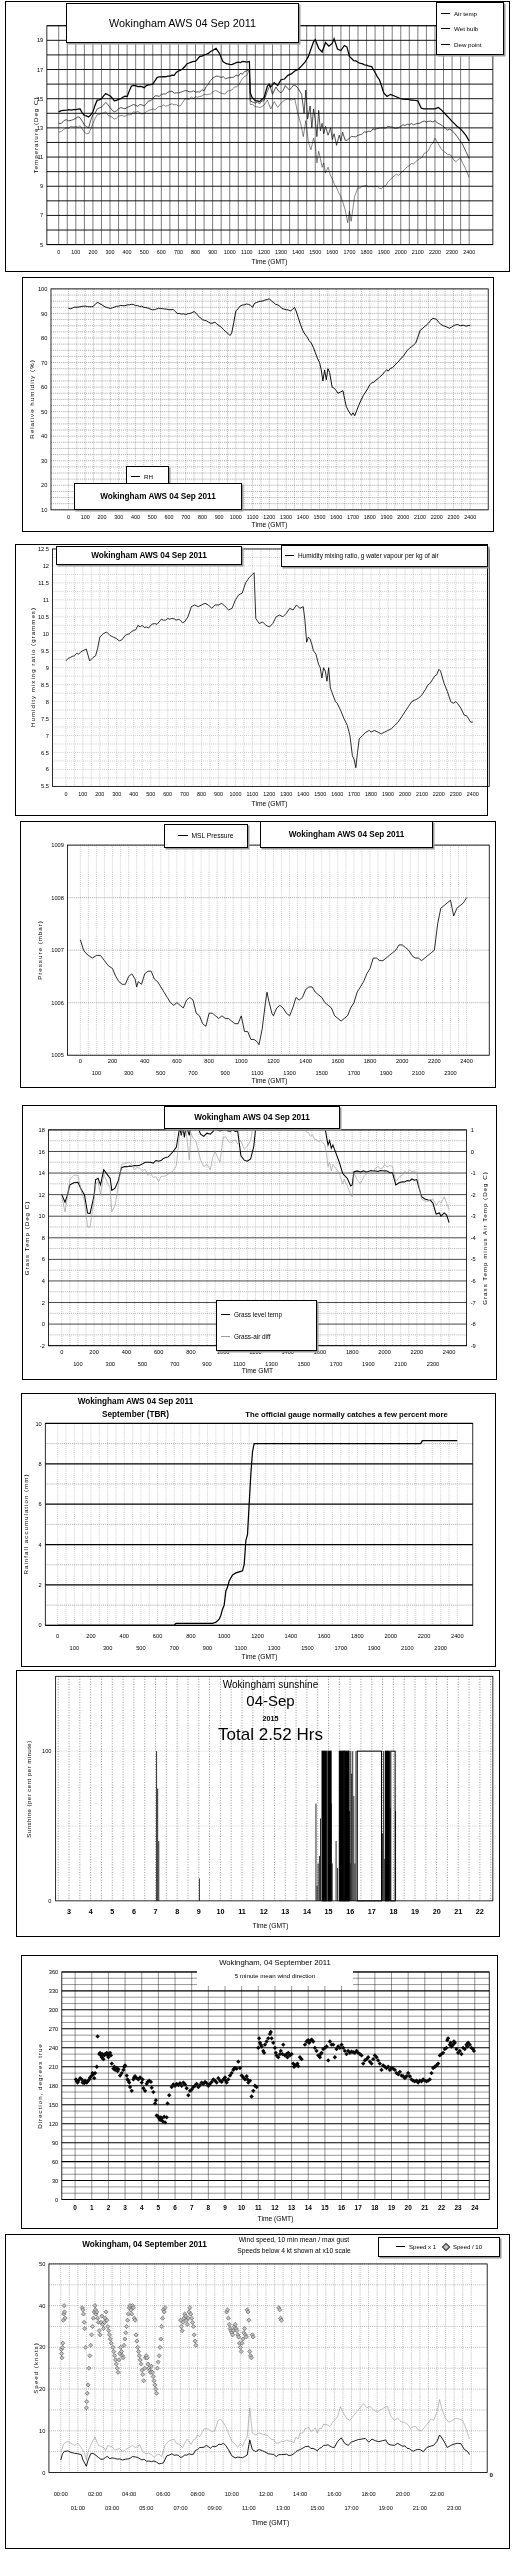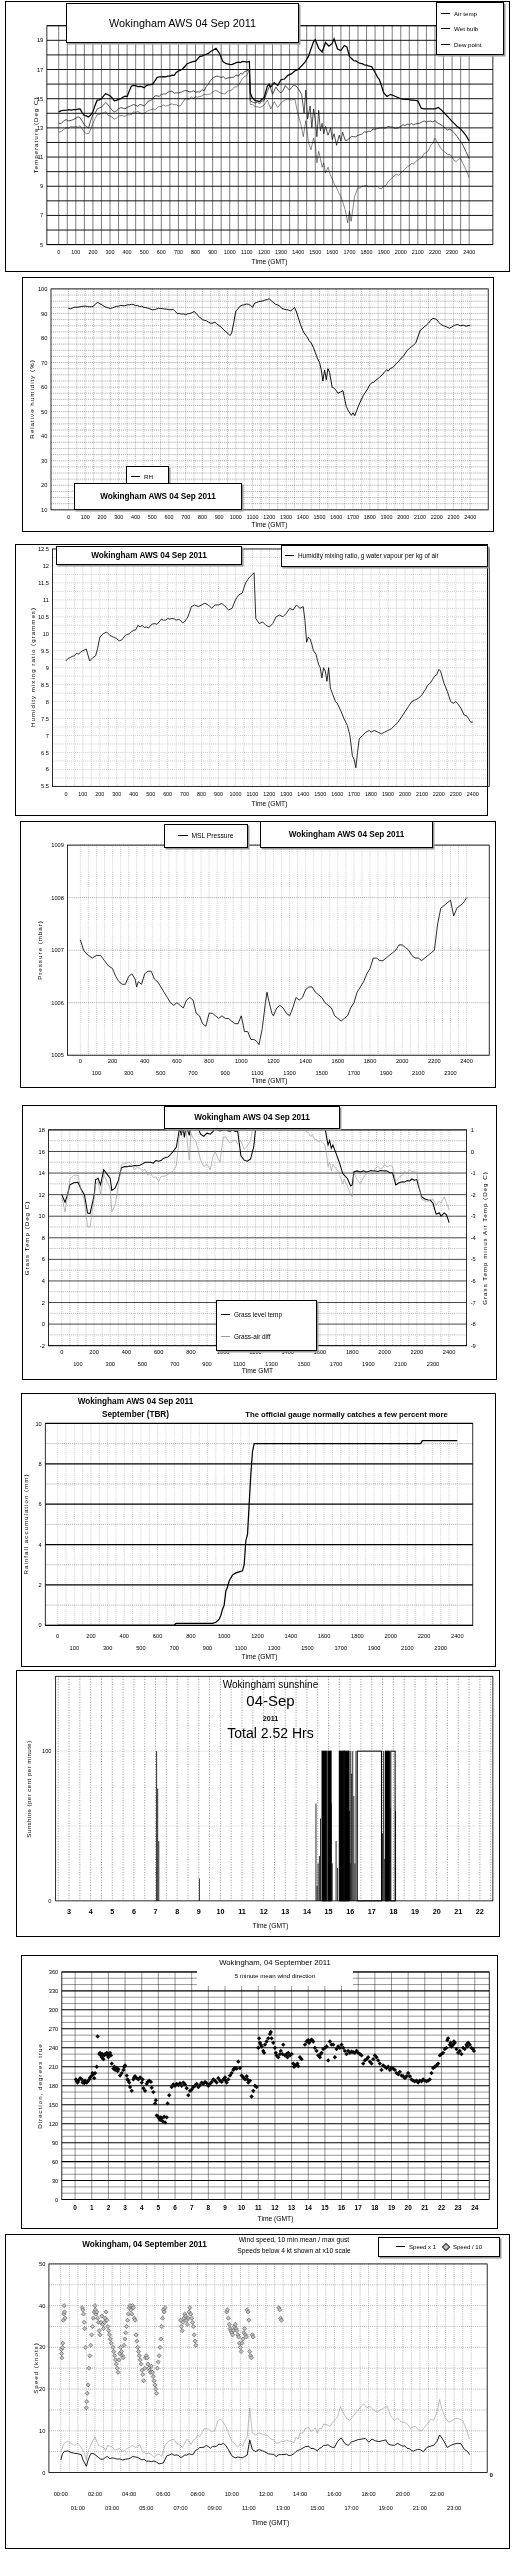--- a/index.html
+++ b/index.html
@@ -1540,22 +1540,22 @@
 <div class="plain" style="left:206px;top:1367px;width:103px;font-size:6.7px;"><span>Time GMT</span></div>
 
 <div class="plain" style="left:58px;top:1397px;width:155px;font-size:8.2px;font-weight:bold;"><span>Wokingham AWS 04 Sep 2011</span></div>
 <div class="plain" style="left:58px;top:1410px;width:155px;font-size:8.2px;font-weight:bold;"><span>September (TBR)</span></div>
 <div class="plain" style="left:223px;top:1410px;width:247px;font-size:7.7px;font-weight:bold;"><span>The official gauge normally catches a few percent more</span></div>
 <div class="vlabel" style="left:25px;top:1524px;"><span>Rainfall accumulation (mm)</span></div>
 <div class="plain" style="left:208px;top:1653px;width:103px;font-size:6.7px;"><span>Time (GMT)</span></div>
 
 <div class="plain" style="left:193px;top:1679px;width:155px;font-size:10px;"><span>Wokingham sunshine</span></div>
 <div class="plain" style="left:193px;top:1692px;width:155px;font-size:15px;"><span>04-Sep</span></div>
-<div class="plain" style="left:193px;top:1714px;width:155px;font-size:7.2px;font-weight:bold;"><span>2011</span></div>
-<div class="plain" style="left:193px;top:1725px;width:155px;font-size:14px;"><span>Total 2.52 Hrs</span></div>
+<div class="plain" style="left:193px;top:1714px;width:155px;font-size:7.2px;font-weight:bold;"><span>2015</span></div>
+<div class="plain" style="left:193px;top:1725px;width:155px;font-size:17px;"><span>Total 2.52 Hrs</span></div>
 <div class="vlabel" style="left:29px;top:1789px;font-size:6px;letter-spacing:0.5px;"><span>Sunshine (per cent per minute)</span></div>
 <div class="plain" style="left:219px;top:1922px;width:103px;font-size:6.7px;"><span>Time (GMT)</span></div>
 
 <div class="plain" style="left:197px;top:1958px;width:156px;height:28px;background:#fff;font-size:7.7px;"><span>Wokingham,  04 September 2011</span></div>
 <div class="plain" style="left:197px;top:1972px;width:156px;background:#fff;font-size:6.2px;"><span>5 minute mean wind direction</span></div>
 <div class="vlabel" style="left:39px;top:2086px;"><span>Direction, degrees true</span></div>
 <div class="plain" style="left:224px;top:2215px;width:103px;font-size:6.7px;"><span>Time (GMT)</span></div>
 
 <div class="plain" style="left:67px;top:2240px;width:155px;font-size:8.2px;font-weight:bold;"><span>Wokingham,  04 September 2011</span></div>
 <div class="plain" style="left:227px;top:2236px;width:134px;font-size:6.7px;"><span>Wind speed, 10 min mean / max gust</span></div>

